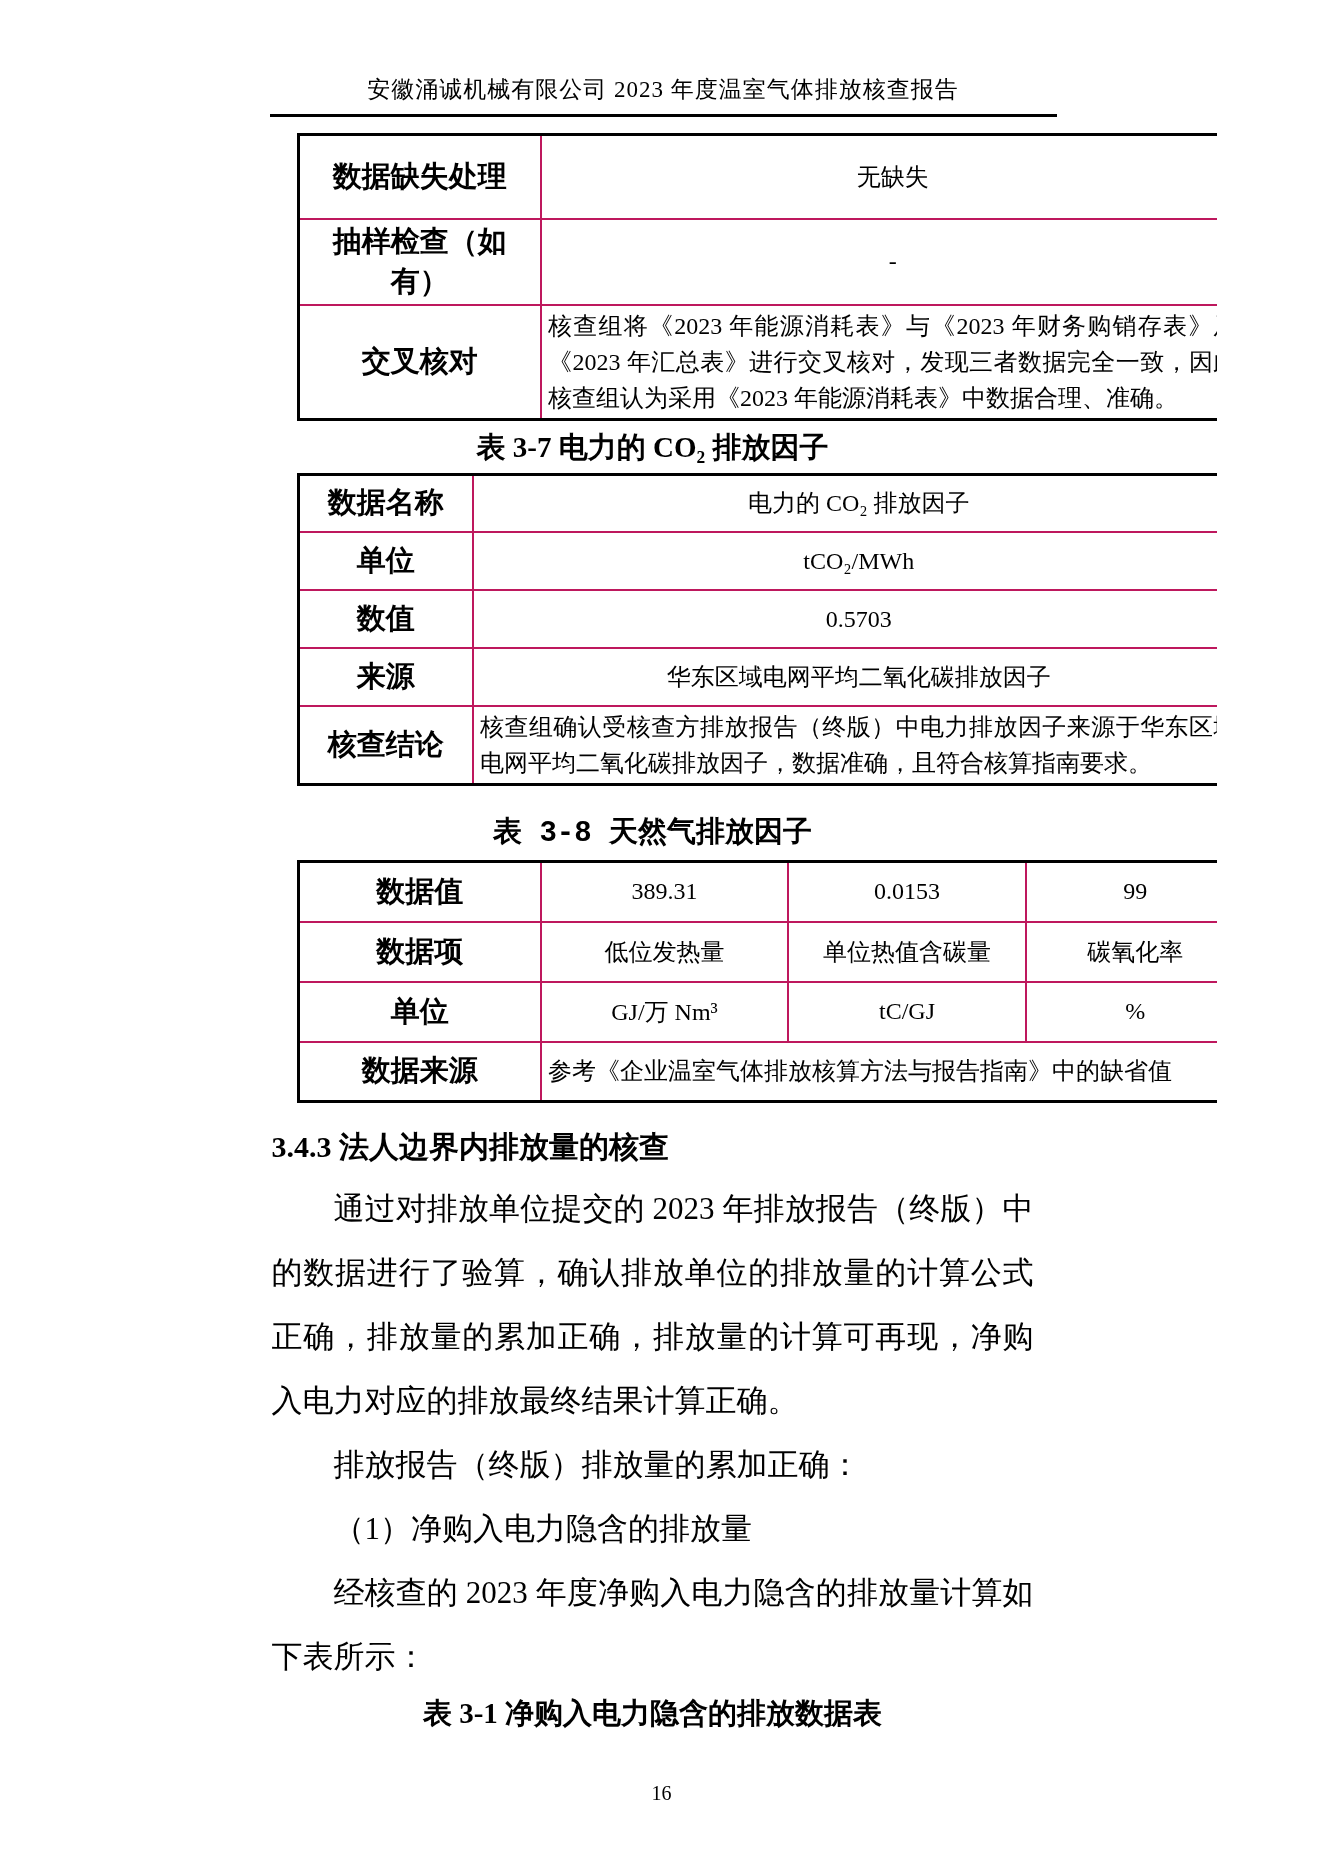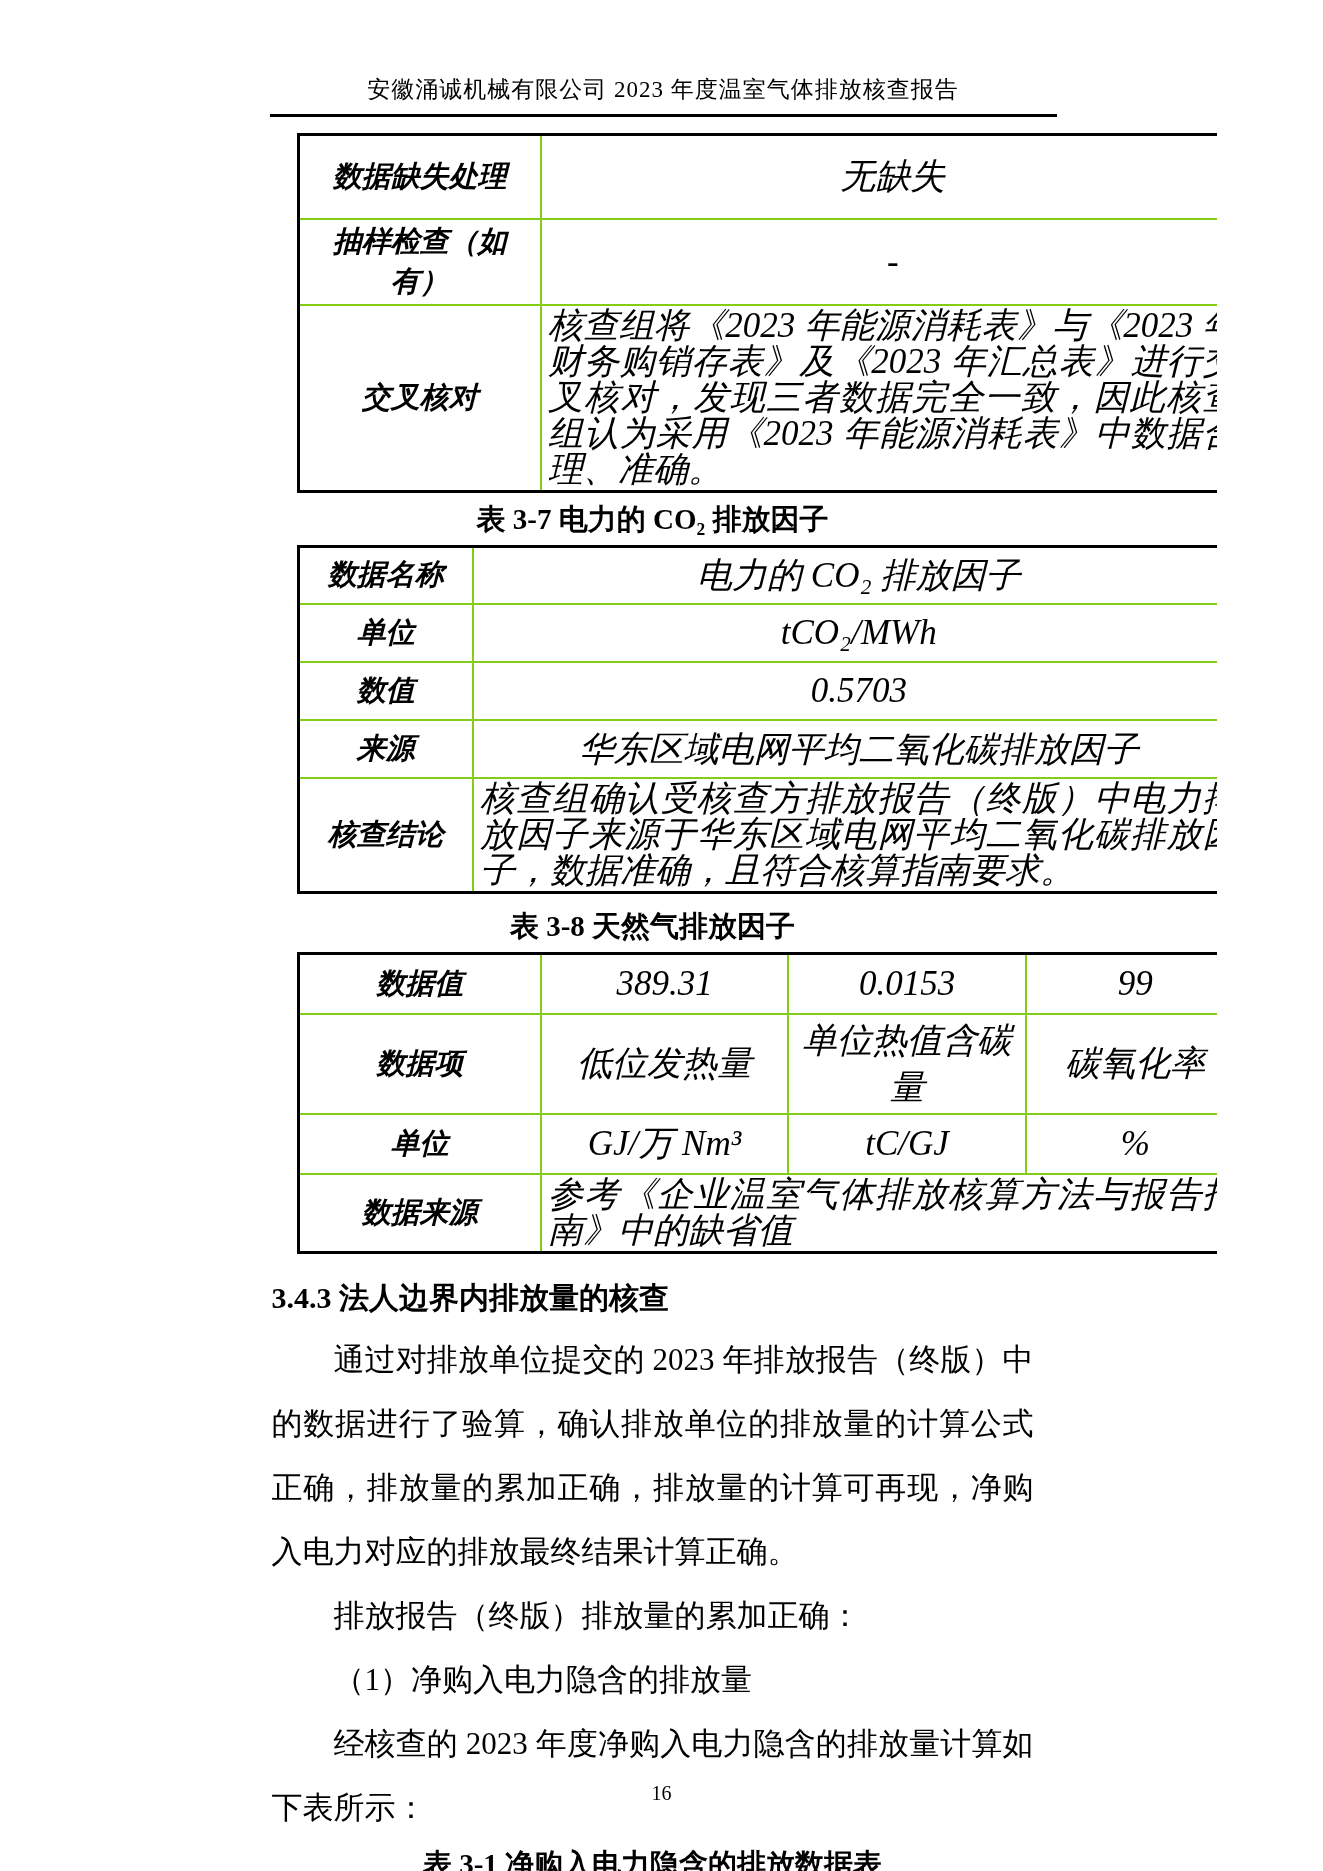--- a/index.html
+++ b/index.html
@@ -28,33 +28,32 @@
     letter-spacing: 1px;
   }
   
   table.t {
     border-collapse: collapse;
     table-layout: fixed;
     width: 950px;
     margin-left: 190px;
   }
   table.t th, table.t td {
-    border: 2px solid #84cc16;
+    border: 2px solid #be185d;
     vertical-align: middle;
     padding: 2px 6px;
-    font-style: italic;
   }
   table.t { border: 3px solid #000; }
   table.t th {
     font-weight: bold;
     font-size: 29px;
     text-align: center;
     font-family: "Liberation Serif", "DejaVu Serif", serif;
   }
-  table.t td { font-size: 35px; }
+  table.t td { font-size: 24px; }
   td.center { text-align: center; }
   td.long {
     text-align: justify;
     font-size: 29px;
     line-height: 36px;
     padding: 8px 12px 10px 14px;
   }
   .t-top { margin-top: 16px; }
   .t-top tr.r-single th, .t-top tr.r-single td { height: 84px; }
   .t37 { margin-top: 6px; }
@@ -69,21 +68,21 @@
     line-height: 40px;
   }
   .sec343 { margin-top: 24px; }
   .caption {
     margin: 6px 183px 0 165px;
     text-align: center;
     font-size: 29px;
     font-weight: bold;
     line-height: 40px;
   }
-  .cap38 { margin-top: 12px; }
+  .cap38 { margin-top: 28px; font-family: Liberation Mono, monospace; }
   .cap39 { margin-top: 4px; }
   
   .body-text {
     margin: 10px 183px 0 165px;
     font-size: 31px;
     line-height: 64px;
     text-align: justify;
   }
   .body-text p {
     margin: 0;

